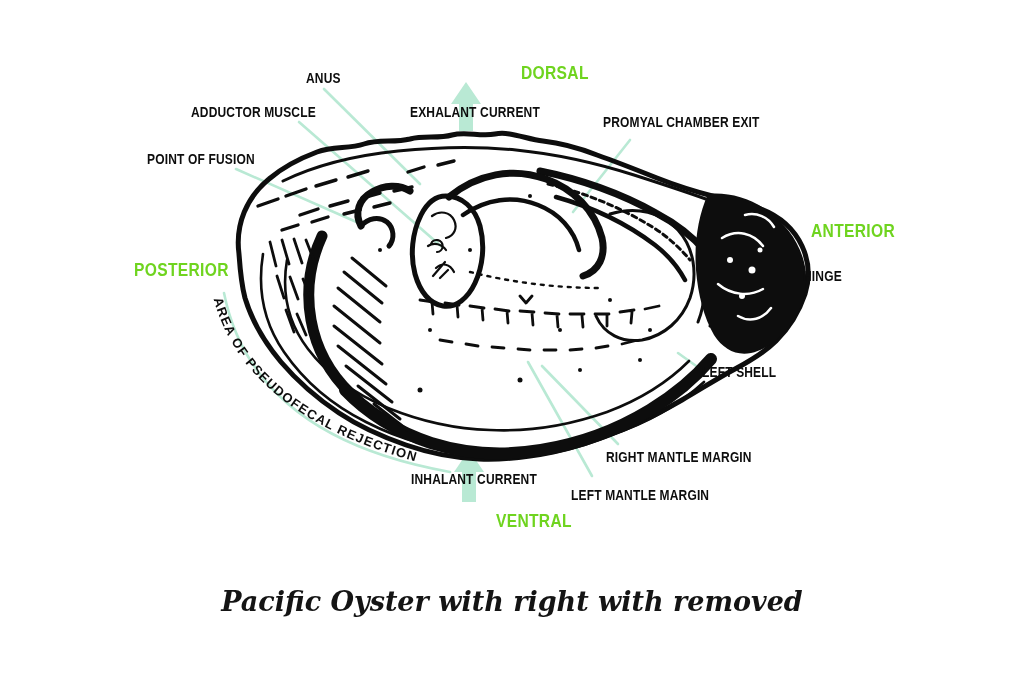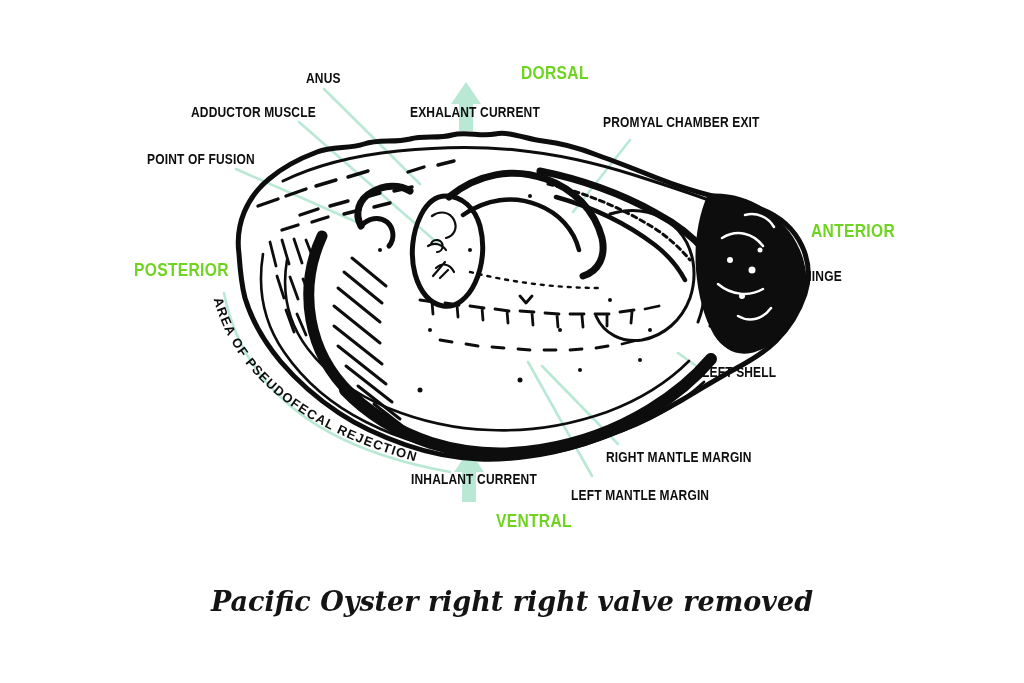--- a/index.html
+++ b/index.html
@@ -216,14 +216,14 @@
   <div class="part-label" style="left:606px;top:449px">RIGHT MANTLE MARGIN</div>
   <div class="part-label" style="left:571px;top:487px">LEFT MANTLE MARGIN</div>
   <div class="part-label" style="left:410px;top:104px">EXHALANT CURRENT</div>
   <div class="part-label" style="left:411px;top:471px">INHALANT CURRENT</div>
 
   <div class="orient-label" style="left:521px;top:63px">DORSAL</div>
   <div class="orient-label" style="left:811px;top:221px">ANTERIOR</div>
   <div class="orient-label" style="left:134px;top:260px">POSTERIOR</div>
   <div class="orient-label" style="left:496px;top:511px">VENTRAL</div>
 
-  <div class="caption">Pacific Oyster right right valve removed</div>
+  <div class="caption">Pacific Oyster with right with removed</div>
 </div>
 
 </body></html>

